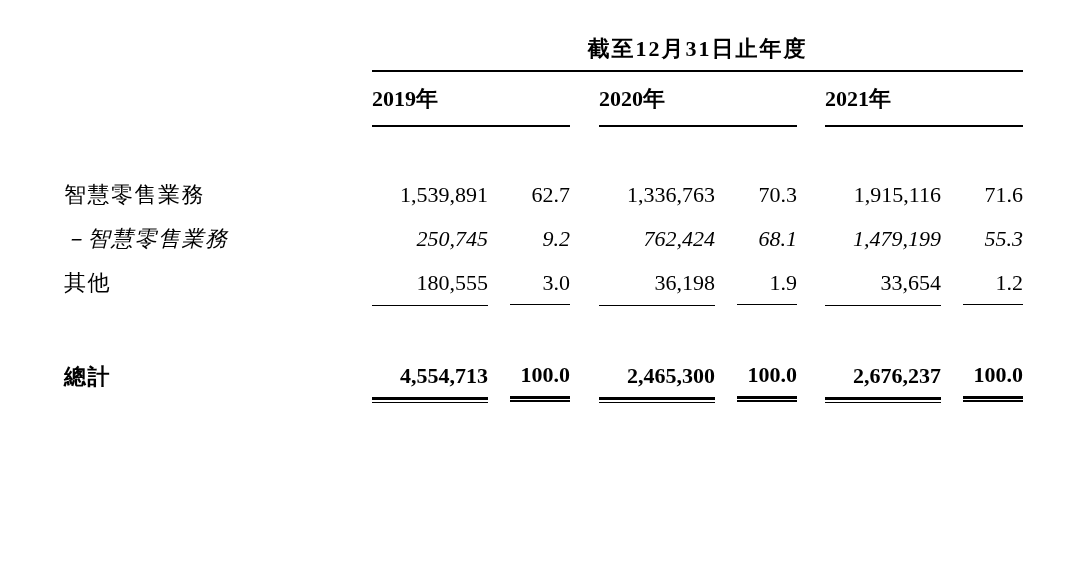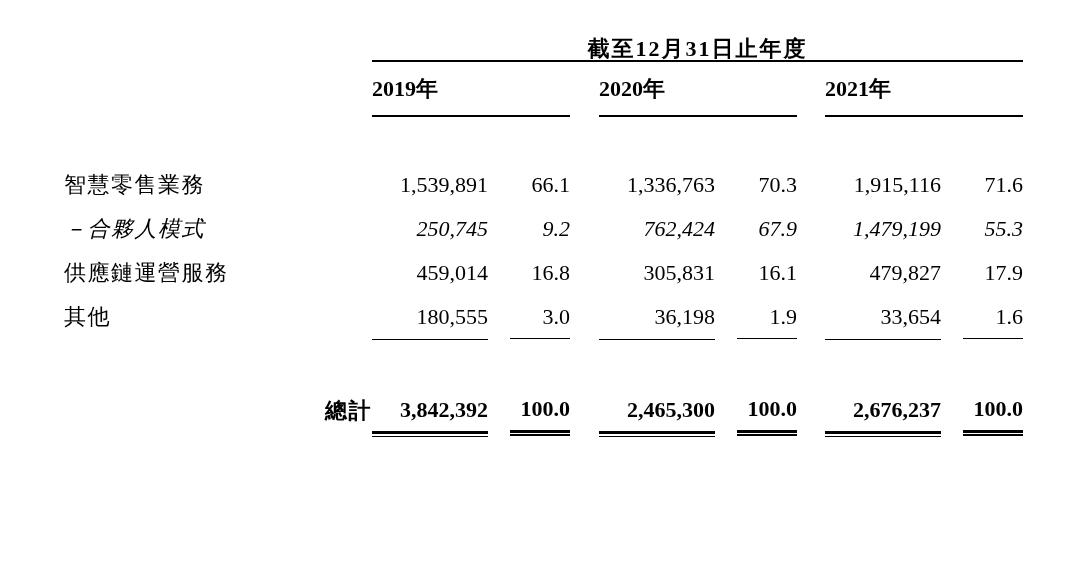--- a/index.html
+++ b/index.html
@@ -11,21 +11,21 @@
   table{border-collapse:collapse;table-layout:fixed;width:959px;}
   col.c-lbl{width:308px}
   col.c-amt{width:116px}
   col.c-pct{width:82px}
   col.c-gap1{width:29px}
   col.c-gap2{width:28px}
   td{padding:0;font-size:22px;line-height:1;vertical-align:middle;}
   
   tr.r-period td.period{
     height:46px;vertical-align:bottom;text-align:center;
-    font-weight:bold;letter-spacing:2px;padding-bottom:0;
+    font-weight:bold;letter-spacing:2px;padding-bottom:10px;
     border-bottom:2px solid #000;
   }
   tr.r-years{height:55px;}
   tr.r-years td.yr{
     text-align:left;font-weight:bold;border-bottom:2px solid #000;
   }
   tr.r-sub{height:40px;}
   tr.r-sub td{vertical-align:bottom;padding-bottom:6px;font-style:italic;}
   tr.r-sub td.sub-amt{text-align:left;letter-spacing:1px;}
   tr.r-sub td.sub-pct{text-align:center;}
@@ -40,21 +40,21 @@
   tr.r-data.it .pu{font-style:italic;}
   
   td.u{border-bottom:1.5px solid #000;}
   .pu{width:60px;margin-left:auto;text-align:right;height:100%;
       display:flex;align-items:center;justify-content:flex-end;}
   td.pct{height:inherit;}
   tr.r-data td.pct .pu{height:44px;}
   td.pct .pu.u{border-bottom:1.5px solid #000;box-sizing:border-box;}
   
   tr.r-total{height:44px;font-weight:bold;}
-  tr.r-total td.lbl{text-align:right;letter-spacing:1.5px;}
+  tr.r-total td.lbl{text-align:left;letter-spacing:1.5px;}
   tr.r-total td.amt{text-align:right;}
   tr.r-total td.pct{text-align:right;}
   .dbl{position:relative;border-bottom:3.5px solid #000;}
   .dbl::after{
     content:"";position:absolute;left:0;right:0;bottom:-6px;height:1.5px;background:#000;
   }
   td.pct .pu.dbl{box-sizing:border-box;height:44px;}
 </style>
 </head>
 <body>
@@ -89,80 +89,69 @@
     </tr>
 
 
     <tr class="sp-head">
           <td colspan="9"></td>
         </tr>
 
     <tr class="r-data">
       <td class="lbl">智慧零售業務</td>
       <td class="amt">1,539,891</td>
-      <td class="pct">66.1</td>
+      <td class="pct">62.7</td>
       <td></td>
       <td class="amt">1,336,763</td>
       <td class="pct">70.3</td>
       <td></td>
       <td class="amt">1,915,116</td>
       <td class="pct">71.6</td>
     </tr>
 
 
     <tr class="r-data it">
-      <td class="lbl">－合夥人模式</td>
+      <td class="lbl">－智慧零售業務</td>
       <td class="amt">250,745</td>
       <td class="pct">9.2</td>
       <td></td>
       <td class="amt">762,424</td>
-      <td class="pct">67.9</td>
+      <td class="pct">68.1</td>
       <td></td>
       <td class="amt">1,479,199</td>
       <td class="pct">55.3</td>
     </tr>
 
-    <tr class="r-data">
-      <td class="lbl">供應鏈運營服務</td>
-      <td class="amt">459,014</td>
-      <td class="pct">16.8</td>
-      <td></td>
-      <td class="amt">305,831</td>
-      <td class="pct">16.1</td>
-      <td></td>
-      <td class="amt">479,827</td>
-      <td class="pct">17.9</td>
-    </tr>
 
 
     <tr class="r-data">
       <td class="lbl">其他</td>
       <td class="amt u">180,555</td>
       <td class="pct">
         <div class="pu u">3.0</div>
       </td>
       <td></td>
       <td class="amt u">36,198</td>
       <td class="pct">
         <div class="pu u">1.9</div>
       </td>
       <td></td>
       <td class="amt u">33,654</td>
       <td class="pct">
-        <div class="pu u">1.6</div>
+        <div class="pu u">1.2</div>
       </td>
     </tr>
 
     <tr class="sp-total">
           <td colspan="9"></td>
         </tr>
 
     <tr class="r-total">
       <td class="lbl">總計</td>
-      <td class="amt dbl">3,842,392</td>
+      <td class="amt dbl">4,554,713</td>
       <td class="pct">
         <div class="pu dbl">100.0</div>
       </td>
       <td></td>
       <td class="amt dbl">2,465,300</td>
       <td class="pct">
         <div class="pu dbl">100.0</div>
       </td>
       <td></td>
       <td class="amt dbl">2,676,237</td>

